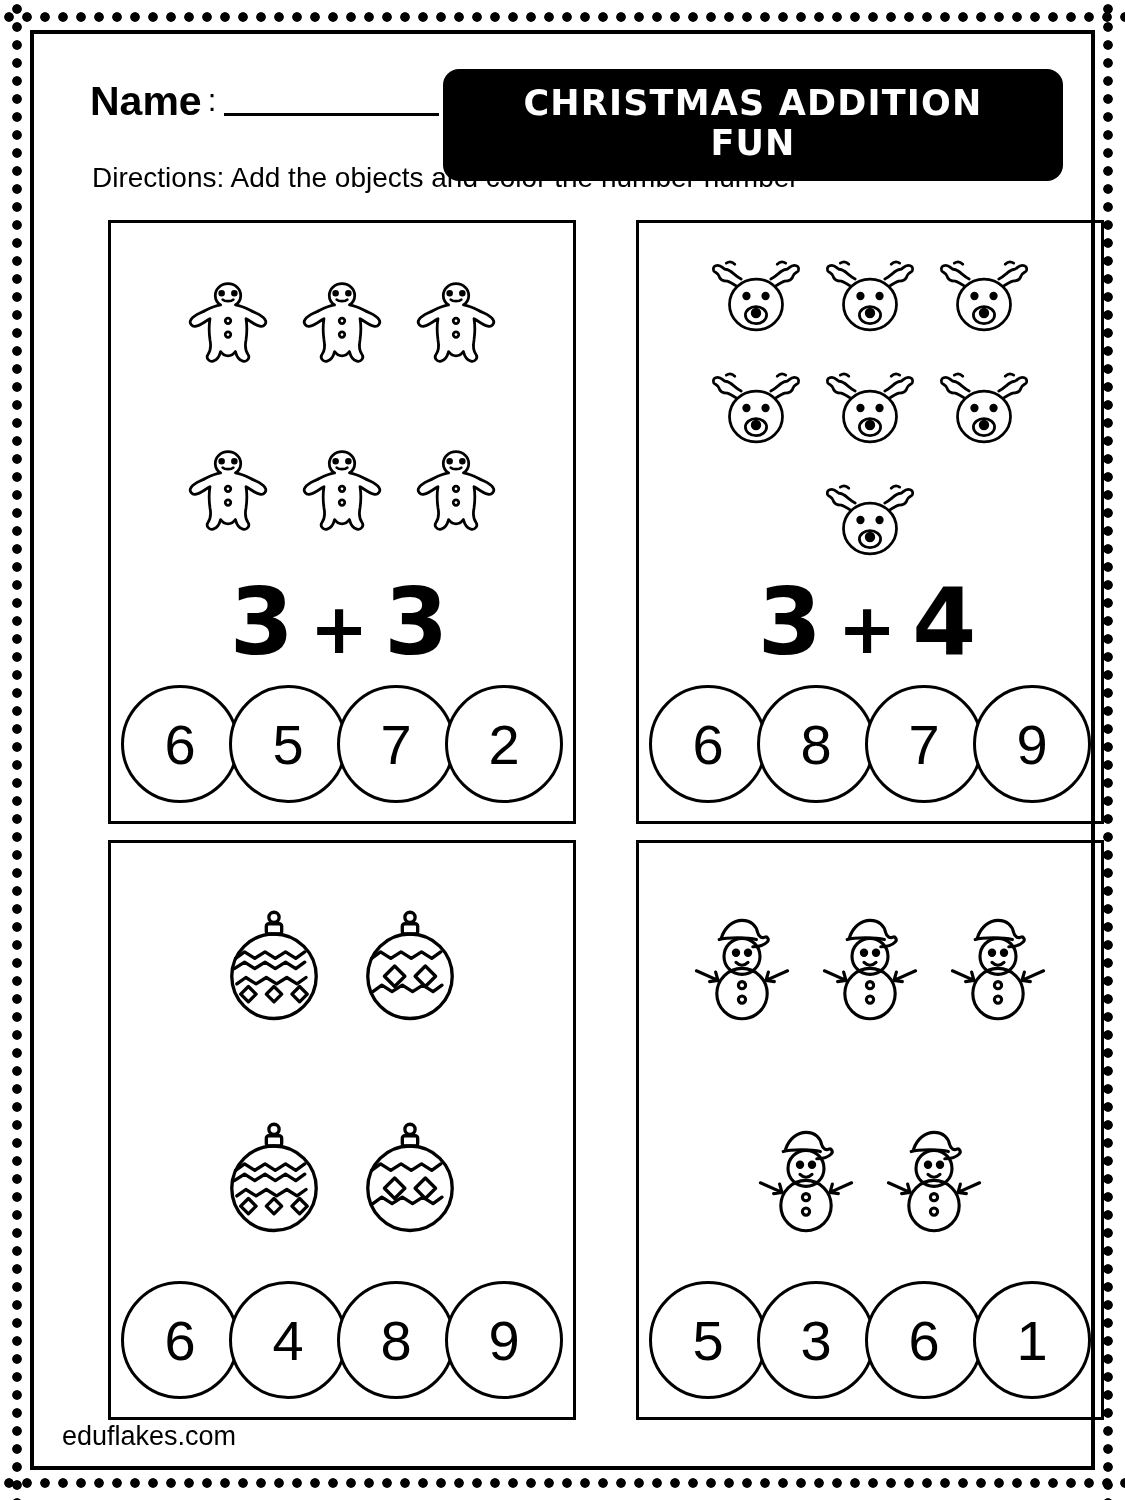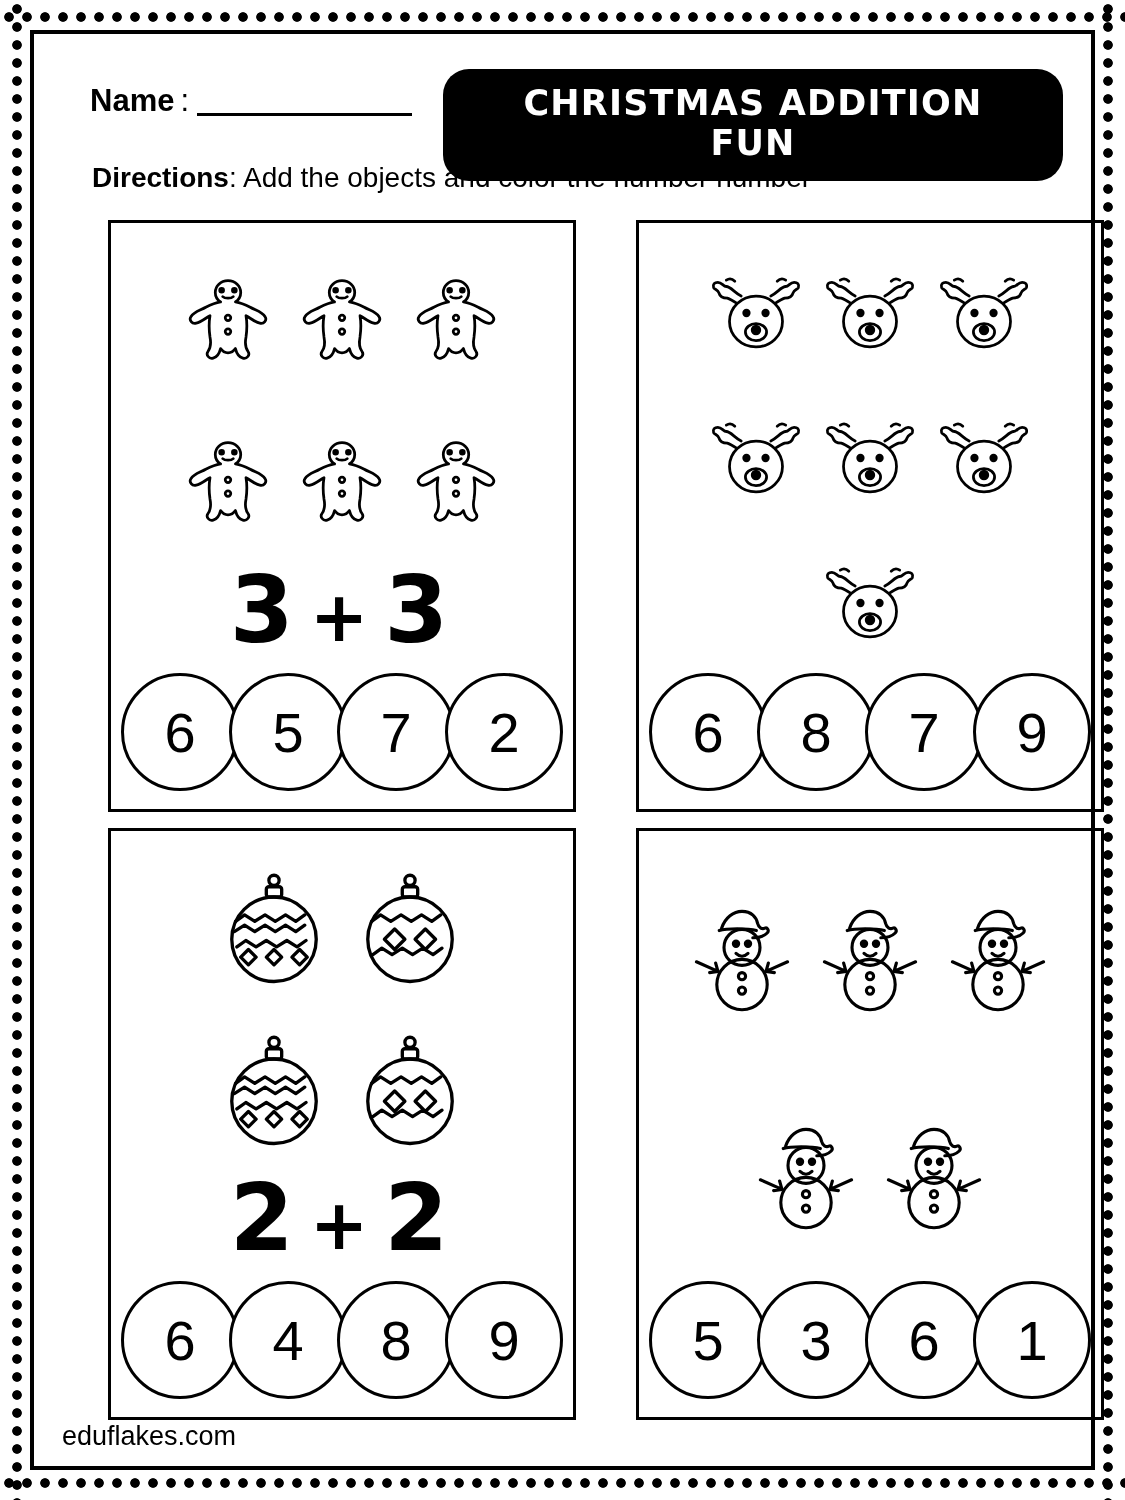--- a/index.html
+++ b/index.html
@@ -58,59 +58,59 @@
   }
 
   
   .header-row {
     display: flex;
     align-items: center;
     height: 78px;
     padding-left: 28px;
   }
   .name-label {
-    font-size: 31px;
+    font-size: 41px;
     font-weight: bold;
     color: #000;
     white-space: nowrap;
   }
   .name-colon {
     font-size: 31px;
     font-weight: normal;
     margin: 0 8px 0 6px;
   }
   .name-line {
     display: inline-block;
     width: 215px;
     border-bottom: 3px solid #000;
     height: 26px;
   }
   .title-pill {
     margin-left: auto;
     background: #000;
     color: #fff;
-    border-radius: 26px;
+    border-radius: 16px;
     padding: 14px 34px 18px 34px;
     width: 620px;
     box-sizing: border-box;
     text-align: center;
     font-family: "DejaVu Sans", sans-serif;
     font-size: 35px;
     letter-spacing: 1.2px;
     font-weight: bold;
     margin-top: 48px;
   }
 
   .directions {
     padding-left: 30px;
     margin-top: 22px;
     font-size: 28px;
     color: #000;
   }
-  .directions b { font-weight: bold; }
+  .directions b { font-weight: normal; }
 
   
   .grid {
     margin-top: 26px;
     display: grid;
     grid-template-columns: 1fr 1fr;
     grid-template-rows: 1fr 1fr;
     gap: 16px 28px;
     padding: 0 14px;
     height: 1200px;
@@ -409,20 +409,23 @@
                 <ellipse cx="50" cy="58" rx="25" ry="24"></ellipse>
                 <circle cx="41" cy="50" r="2.6" fill="#000"></circle>
                     <circle cx="59" cy="50" r="2.6" fill="#000"></circle>
                 <ellipse cx="50" cy="68" rx="10" ry="8"></ellipse>
                 <circle cx="50" cy="66" r="3.6" fill="#000"></circle>
               </g>
                 </svg>
             </div>
           </div>
 
+          <div class="equation">
+            <span>3</span><span class="op">+</span><span>4</span>
+          </div>
 
           <div class="choices">
             <div class="choice">6</div>
             <div class="choice">8</div>
             <div class="choice">7</div>
             <div class="choice">9</div>
           </div>
         </div>
 
         <div class="cell">
@@ -478,23 +481,20 @@
                 <circle cx="50" cy="58" r="33"></circle>
                 <path d="M20 44l7-5 8 5 8-5 8 5 8-5 8 5 7-5"></path>
                 <path d="M30 58l8-8 8 8-8 8z"></path>
                 <path d="M54 58l8-8 8 8-8 8z"></path>
                 <path d="M21 70l7-5 8 5 8-5 8 5 8-5 8 5 7-5"></path>
               </g>
                 </svg>
             </div>
           </div>
 
-          <div class="equation">
-            <span>2</span><span class="op">+</span><span>2</span>
-          </div>
 
           <div class="choices">
             <div class="choice">6</div>
             <div class="choice">4</div>
             <div class="choice">8</div>
             <div class="choice">9</div>
           </div>
         </div>
 
         <div class="cell">

